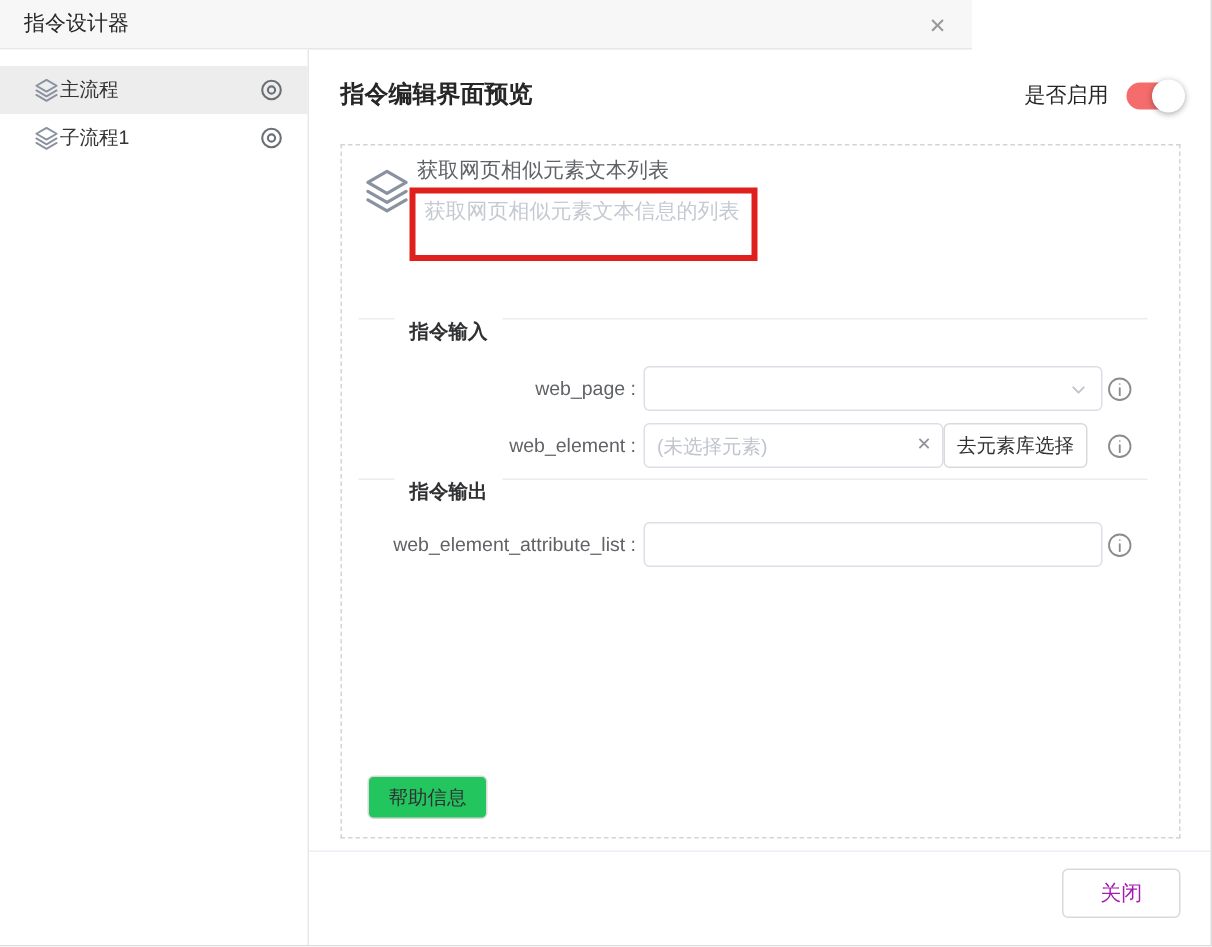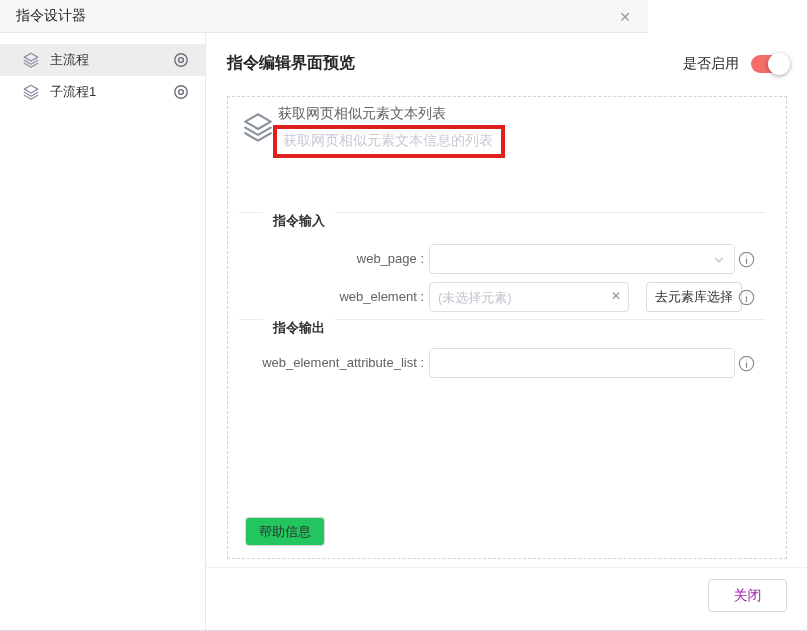--- a/index.html
+++ b/index.html
@@ -13,37 +13,37 @@
   .titlebar .ttl { margin-left:16px; font-size:14px; color:#262626; }
   .titlebar .close { position:absolute; right:13px; top:7px; width:20px; height:20px; text-align:center;
                      line-height:20px; font-size:14px; color:#999; cursor:pointer; }
 
   
   .sidebar { position:absolute; left:0; top:33px; width:206px; height:598px; background:#fff;
              border-right:1px solid #e8e8e8; padding-top:11px; }
   .side-item { position:relative; height:32px; display:flex; align-items:center; padding-left:22px;
                font-size:13px; color:#333; cursor:pointer; }
   .side-item.sel { background:#ededed; }
-  .side-item .lbl { margin-left:10px; }
+  .side-item .lbl { }
   .side-item .eye { position:absolute; right:16px; top:8px; }
 
   
   .main-header { position:absolute; left:227px; top:53px; font-size:16px; font-weight:bold; color:#262626; }
   .enable-wrap { position:absolute; top:55px; right:20px; display:flex; align-items:center; }
   .enable-lbl { font-size:14px; color:#262626; margin-right:12px; }
   .switch { position:relative; width:36px; height:18px; background:#f56c6c; border-radius:9px; cursor:pointer; }
   .switch .knob { position:absolute; right:-3px; top:-2px; width:22px; height:22px; background:#fff;
                   border-radius:50%; box-shadow:0 1px 4px rgba(0,0,0,.35); }
 
   
   .panel { position:absolute; left:227px; top:96px; width:560px; height:463px;
            border:1px dashed #d4d4d4; }
   .layers-big { position:absolute; left:13px; top:13px; }
   .instr-title { position:absolute; left:50px; top:8px; font-size:14px; color:#606266; }
-  .instr-sub { position:absolute; left:45px; top:28px; border:4px solid #e0201d; padding:3px 8px 4px 6px;
+  .instr-sub { position:absolute; left:45px; top:28px; border:4px solid #e0201d; padding:3px 8px 20px 6px;
                font-size:14px; color:#c5c9d1; background:#fff; }
 
   
   .tabs { position:absolute; left:12px; top:76px; width:536px; height:31px;
           border-bottom:1px solid #e4e7ed; display:flex; }
   .tab { width:50px; height:31px; text-align:center; line-height:28px; font-size:13px; color:#303133; cursor:pointer; }
   .tab.active { color:#f24b4b; background:#fff; border-top:2px solid #f24b4b;
                 border-left:1px solid #e4e7ed; border-right:1px solid #e4e7ed; line-height:26px; }
 
   
@@ -56,21 +56,21 @@
 
   
   .f-label { position:absolute; left:0; width:196px; text-align:right; font-size:13px; color:#606266; line-height:30px; }
   .sel-box, .txt-input, .out-input { position:absolute; border:1px solid #dcdfe6; border-radius:4px; background:#fff; height:30px; }
   .sel-box { left:201px; top:147px; width:306px; cursor:pointer; }
   .sel-box .chev { position:absolute; right:8px; top:8px; }
   .txt-wrap { position:absolute; left:201px; top:185px; width:200px; height:30px; }
   .txt-input { left:0; top:0; width:200px; padding:0 24px 0 8px; font-size:13px; color:#333; outline:none; font-family:inherit; }
   .txt-input::placeholder { color:#c0c4cc; }
   .clear-x { position:absolute; right:8px; top:7px; font-size:12px; color:#909399; cursor:pointer; }
-  .pick-btn { position:absolute; left:418px; top:185px; width:96px; height:30px; background:#fff;
+  .pick-btn { position:absolute; left:401px; top:185px; width:96px; height:30px; background:#fff;
               border:1px solid #d9d9d9; border-radius:4px; font-size:13px; color:#303133; cursor:pointer; font-family:inherit; }
   .out-input { left:201px; top:251px; width:306px; padding:0 8px; font-size:13px; color:#333; outline:none; font-family:inherit; }
   .info { position:absolute; left:510px; cursor:pointer; }
   .info-1 { top:154px; } .info-2 { top:192px; } .info-3 { top:258px; }
 
   .help-btn { position:absolute; left:17px; top:420px; width:80px; height:29px; background:#22c55e;
               border:1px solid #d9d9d9; border-radius:4px; font-size:13px; color:#303133; cursor:pointer; font-family:inherit; }
 
   
   .footer-line { position:absolute; left:206px; top:567px; width:602px; height:1px; background:#ebeef5; }

